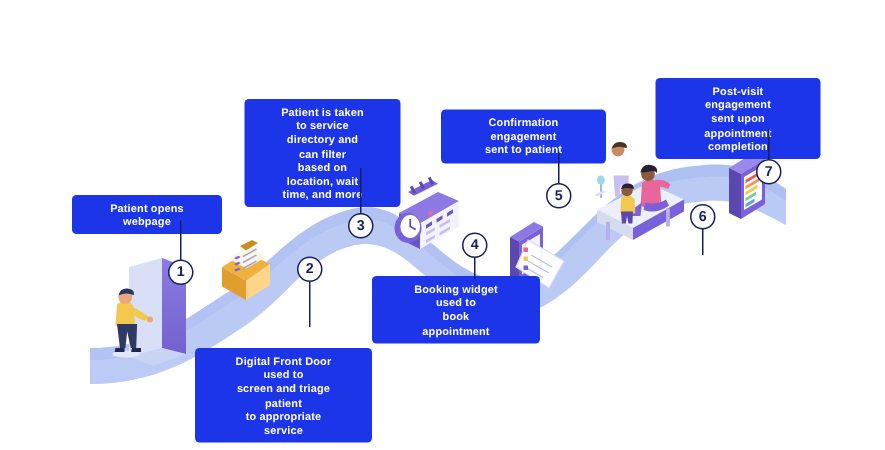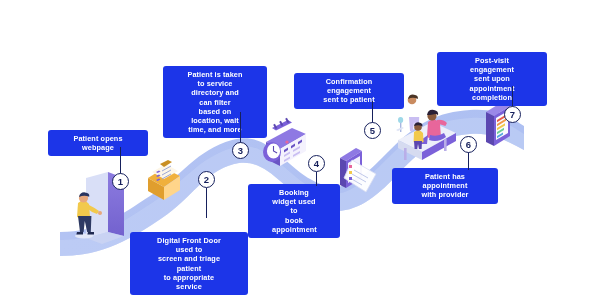--- a/index.html
+++ b/index.html
@@ -221,32 +221,30 @@
   <div class="stem" style="left:206px;top:188px;height:30px;"></div>
   <div class="num" style="left:198px;top:171px;">2</div>
 
   <div class="label" style="left:163px;top:66px;width:104px;text-align:center;">Patient is taken to service
 directory and can filter
 based on location, wait
 time, and more</div>
   <div class="stem" style="left:240px;top:112px;height:32px;"></div>
   <div class="num" style="left:232px;top:142px;">3</div>
 
-  <div class="label" style="left:248px;top:184px;width:92px;">Booking widget used to
+  <div class="label" style="left:248px;top:184px;width:112px;">Booking widget used to
 book appointment</div>
   <div class="stem" style="left:316px;top:172px;height:14px;"></div>
   <div class="num" style="left:308px;top:155px;">4</div>
 
   <div class="label" style="left:294px;top:73px;width:110px;text-align:center;">Confirmation engagement
 sent to patient</div>
   <div class="stem" style="left:372px;top:101px;height:23px;"></div>
   <div class="num" style="left:364px;top:122px;">5</div>
 
-  <div class="label" style="left:392px;top:168px;width:106px;">Patient has appointment
-with provider</div>
   <div class="stem" style="left:468px;top:152px;height:18px;"></div>
   <div class="num" style="left:460px;top:136px;">6</div>
 
   <div class="label" style="left:437px;top:52px;width:110px;">Post-visit engagement
 sent upon appointment
 completion</div>
   <div class="stem" style="left:512px;top:86px;height:22px;"></div>
   <div class="num" style="left:504px;top:106px;">7</div>
 
 </div>

